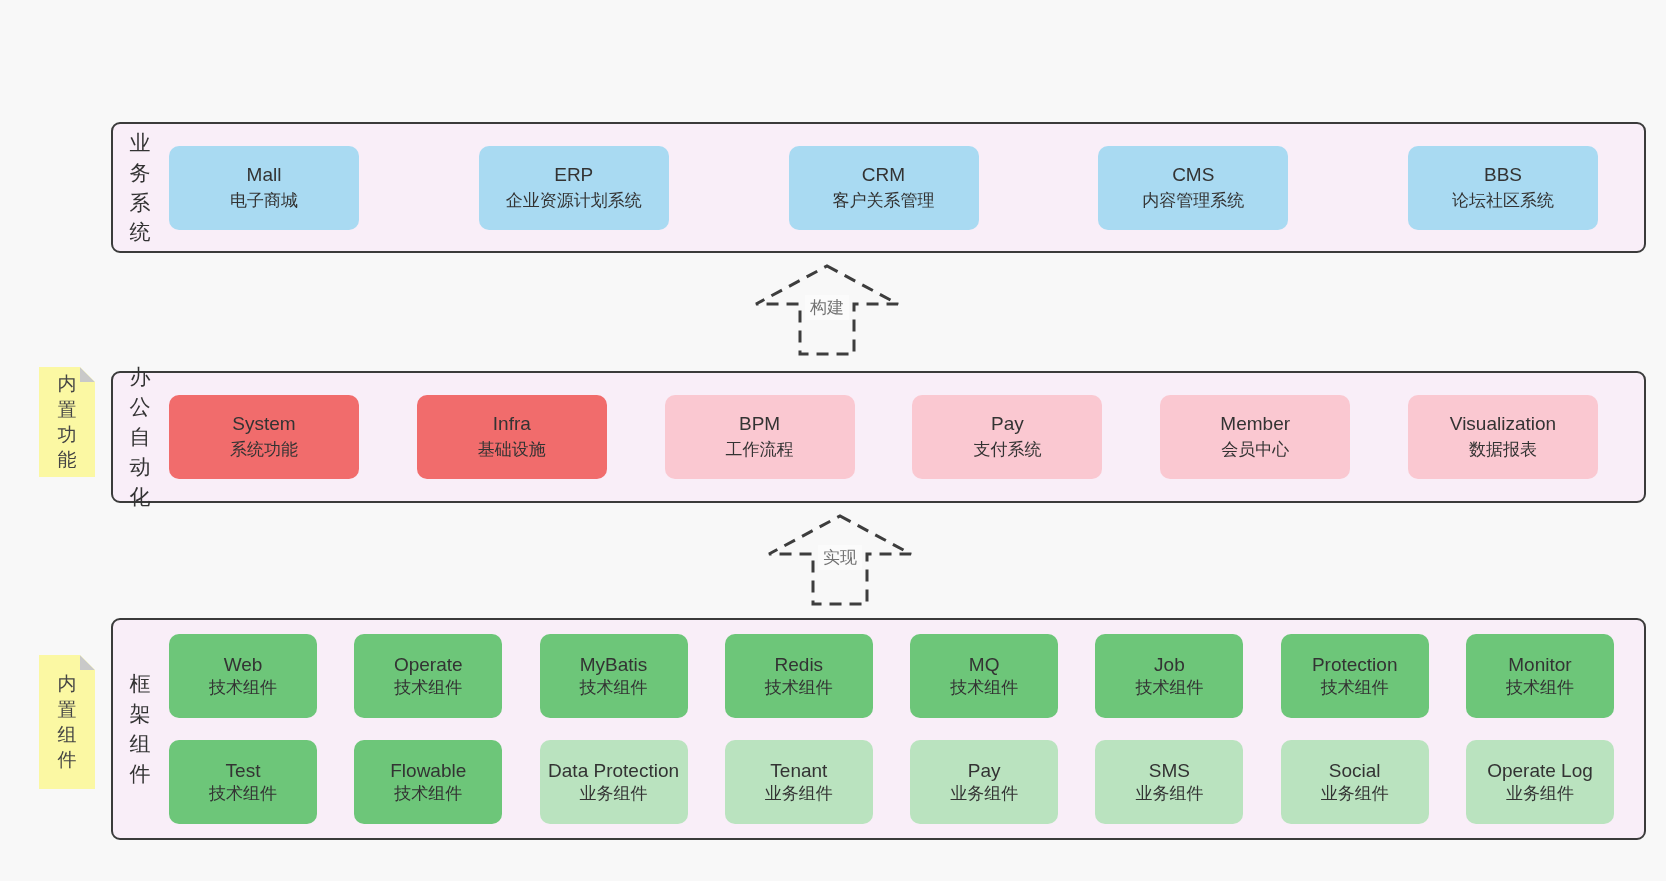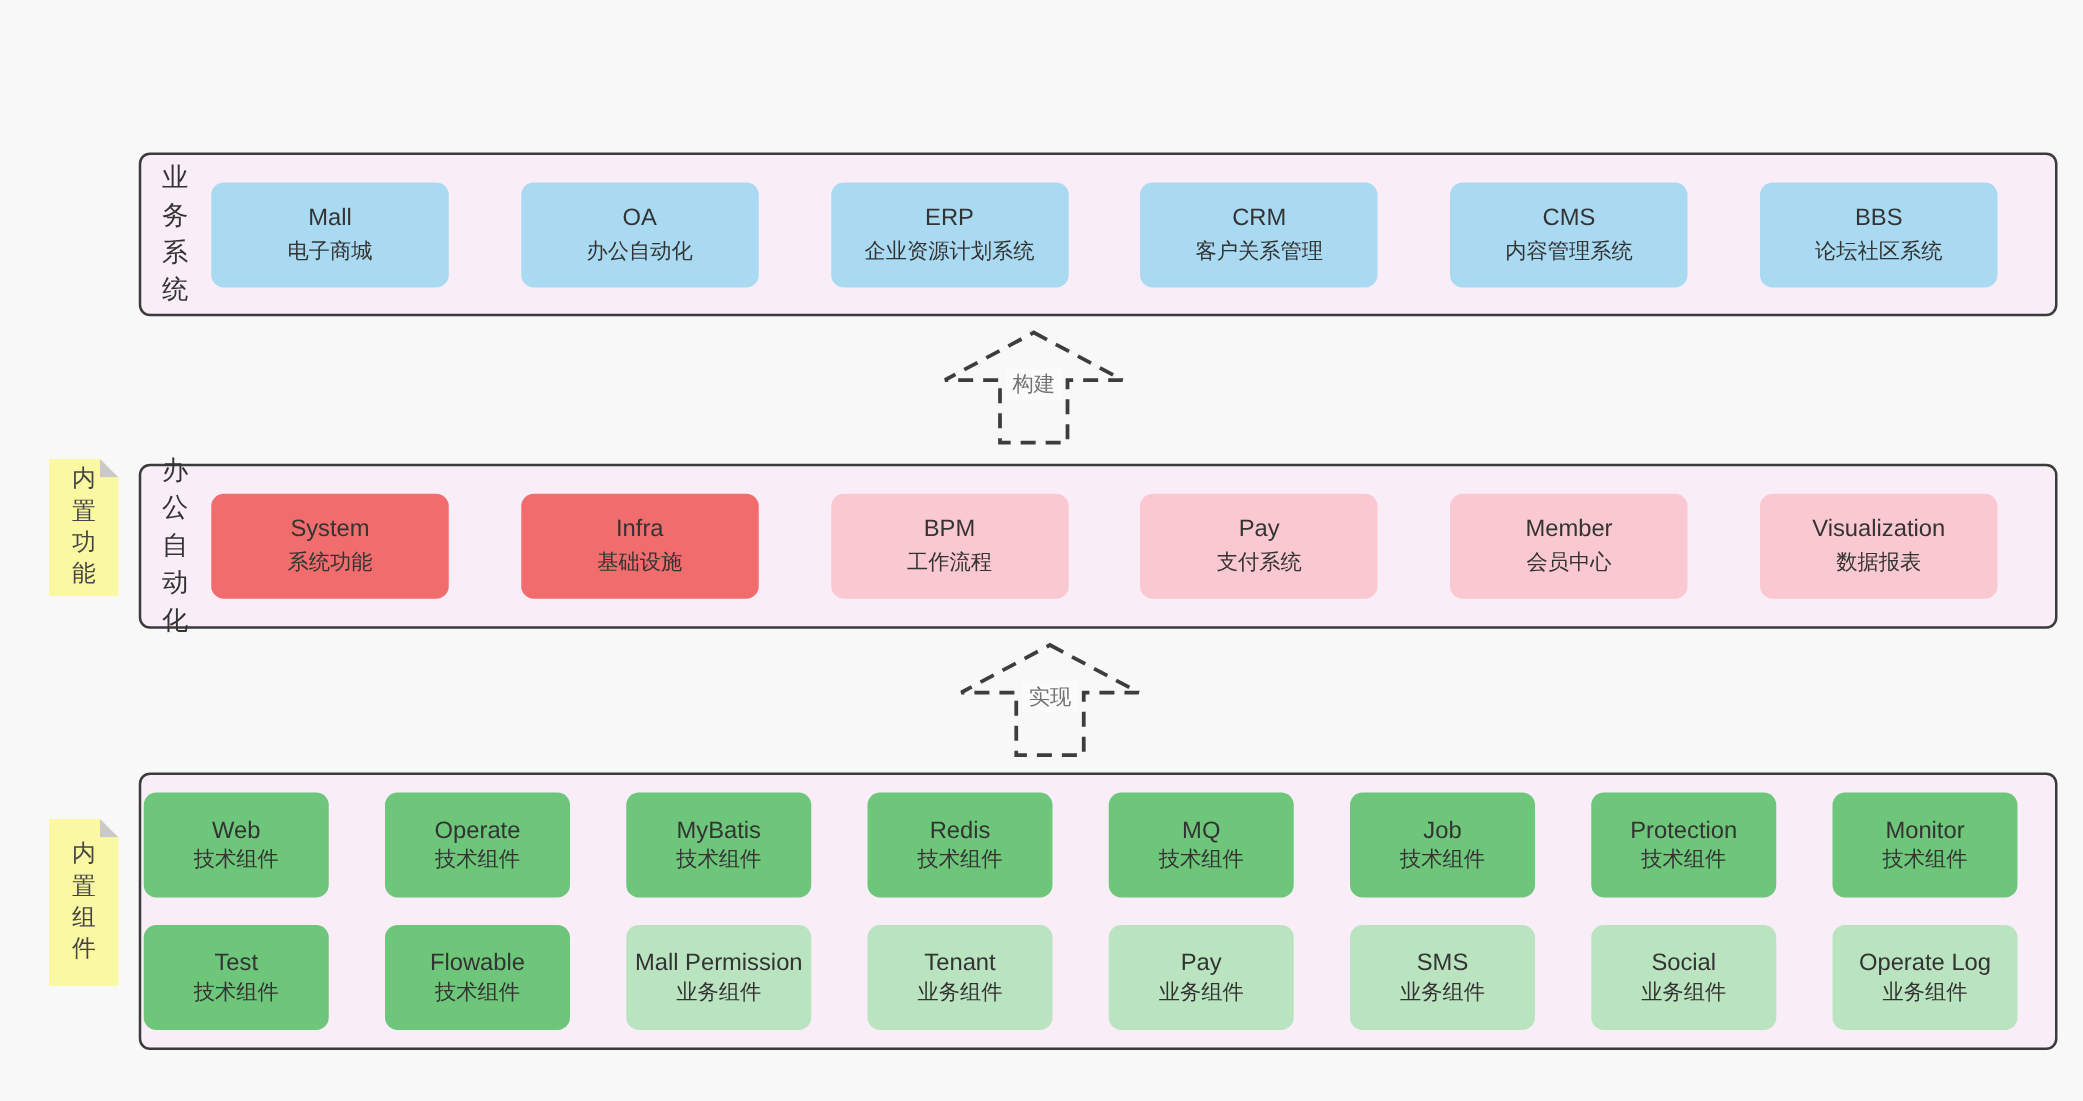--- a/index.html
+++ b/index.html
@@ -84,24 +84,20 @@
   <div class="band" id="band-business">
     <div class="band-label">
       <div class="vtext">业务系统</div>
     </div>
     <div class="boxes">
       <div class="box blue">
         <span class="en">Mall</span>
         <span class="zh">电子商城</span>
       </div>
       <div class="box blue">
-        <span class="en">OA</span>
-        <span class="zh">办公自动化</span>
-      </div>
-      <div class="box blue">
         <span class="en">ERP</span>
         <span class="zh">企业资源计划系统</span>
       </div>
       <div class="box blue">
         <span class="en">CRM</span>
         <span class="zh">客户关系管理</span>
       </div>
       <div class="box blue">
         <span class="en">CMS</span>
         <span class="zh">内容管理系统</span>
@@ -157,20 +153,23 @@
   </div>
 
   <div class="arrow" id="arrow-implement">
     <svg width="150" height="96" viewBox="0 0 150 96">
       <polygon points="75,4 146,42 102,42 102,92 48,92 48,42 4,42" fill="none" stroke="#3d3d3d" stroke-width="3" stroke-dasharray="12 8"></polygon>
     </svg>
     <span class="arrow-label">实现</span>
   </div>
 
   <div class="band" id="band-components">
+    <div class="band-label">
+      <div class="vtext">框架组件</div>
+    </div>
     <div class="rows">
       <div class="row">
         <div class="box green">
           <span class="en">Web</span>
           <span class="zh">技术组件</span>
         </div>
         <div class="box green">
           <span class="en">Operate</span>
           <span class="zh">技术组件</span>
         </div>
@@ -202,21 +201,21 @@
       <div class="row">
         <div class="box green">
           <span class="en">Test</span>
           <span class="zh">技术组件</span>
         </div>
         <div class="box green">
           <span class="en">Flowable</span>
           <span class="zh">技术组件</span>
         </div>
         <div class="box lightgreen">
-          <span class="en">Mall Permission</span>
+          <span class="en">Data Protection</span>
           <span class="zh">业务组件</span>
         </div>
         <div class="box lightgreen">
           <span class="en">Tenant</span>
           <span class="zh">业务组件</span>
         </div>
         <div class="box lightgreen">
           <span class="en">Pay</span>
           <span class="zh">业务组件</span>
         </div>

